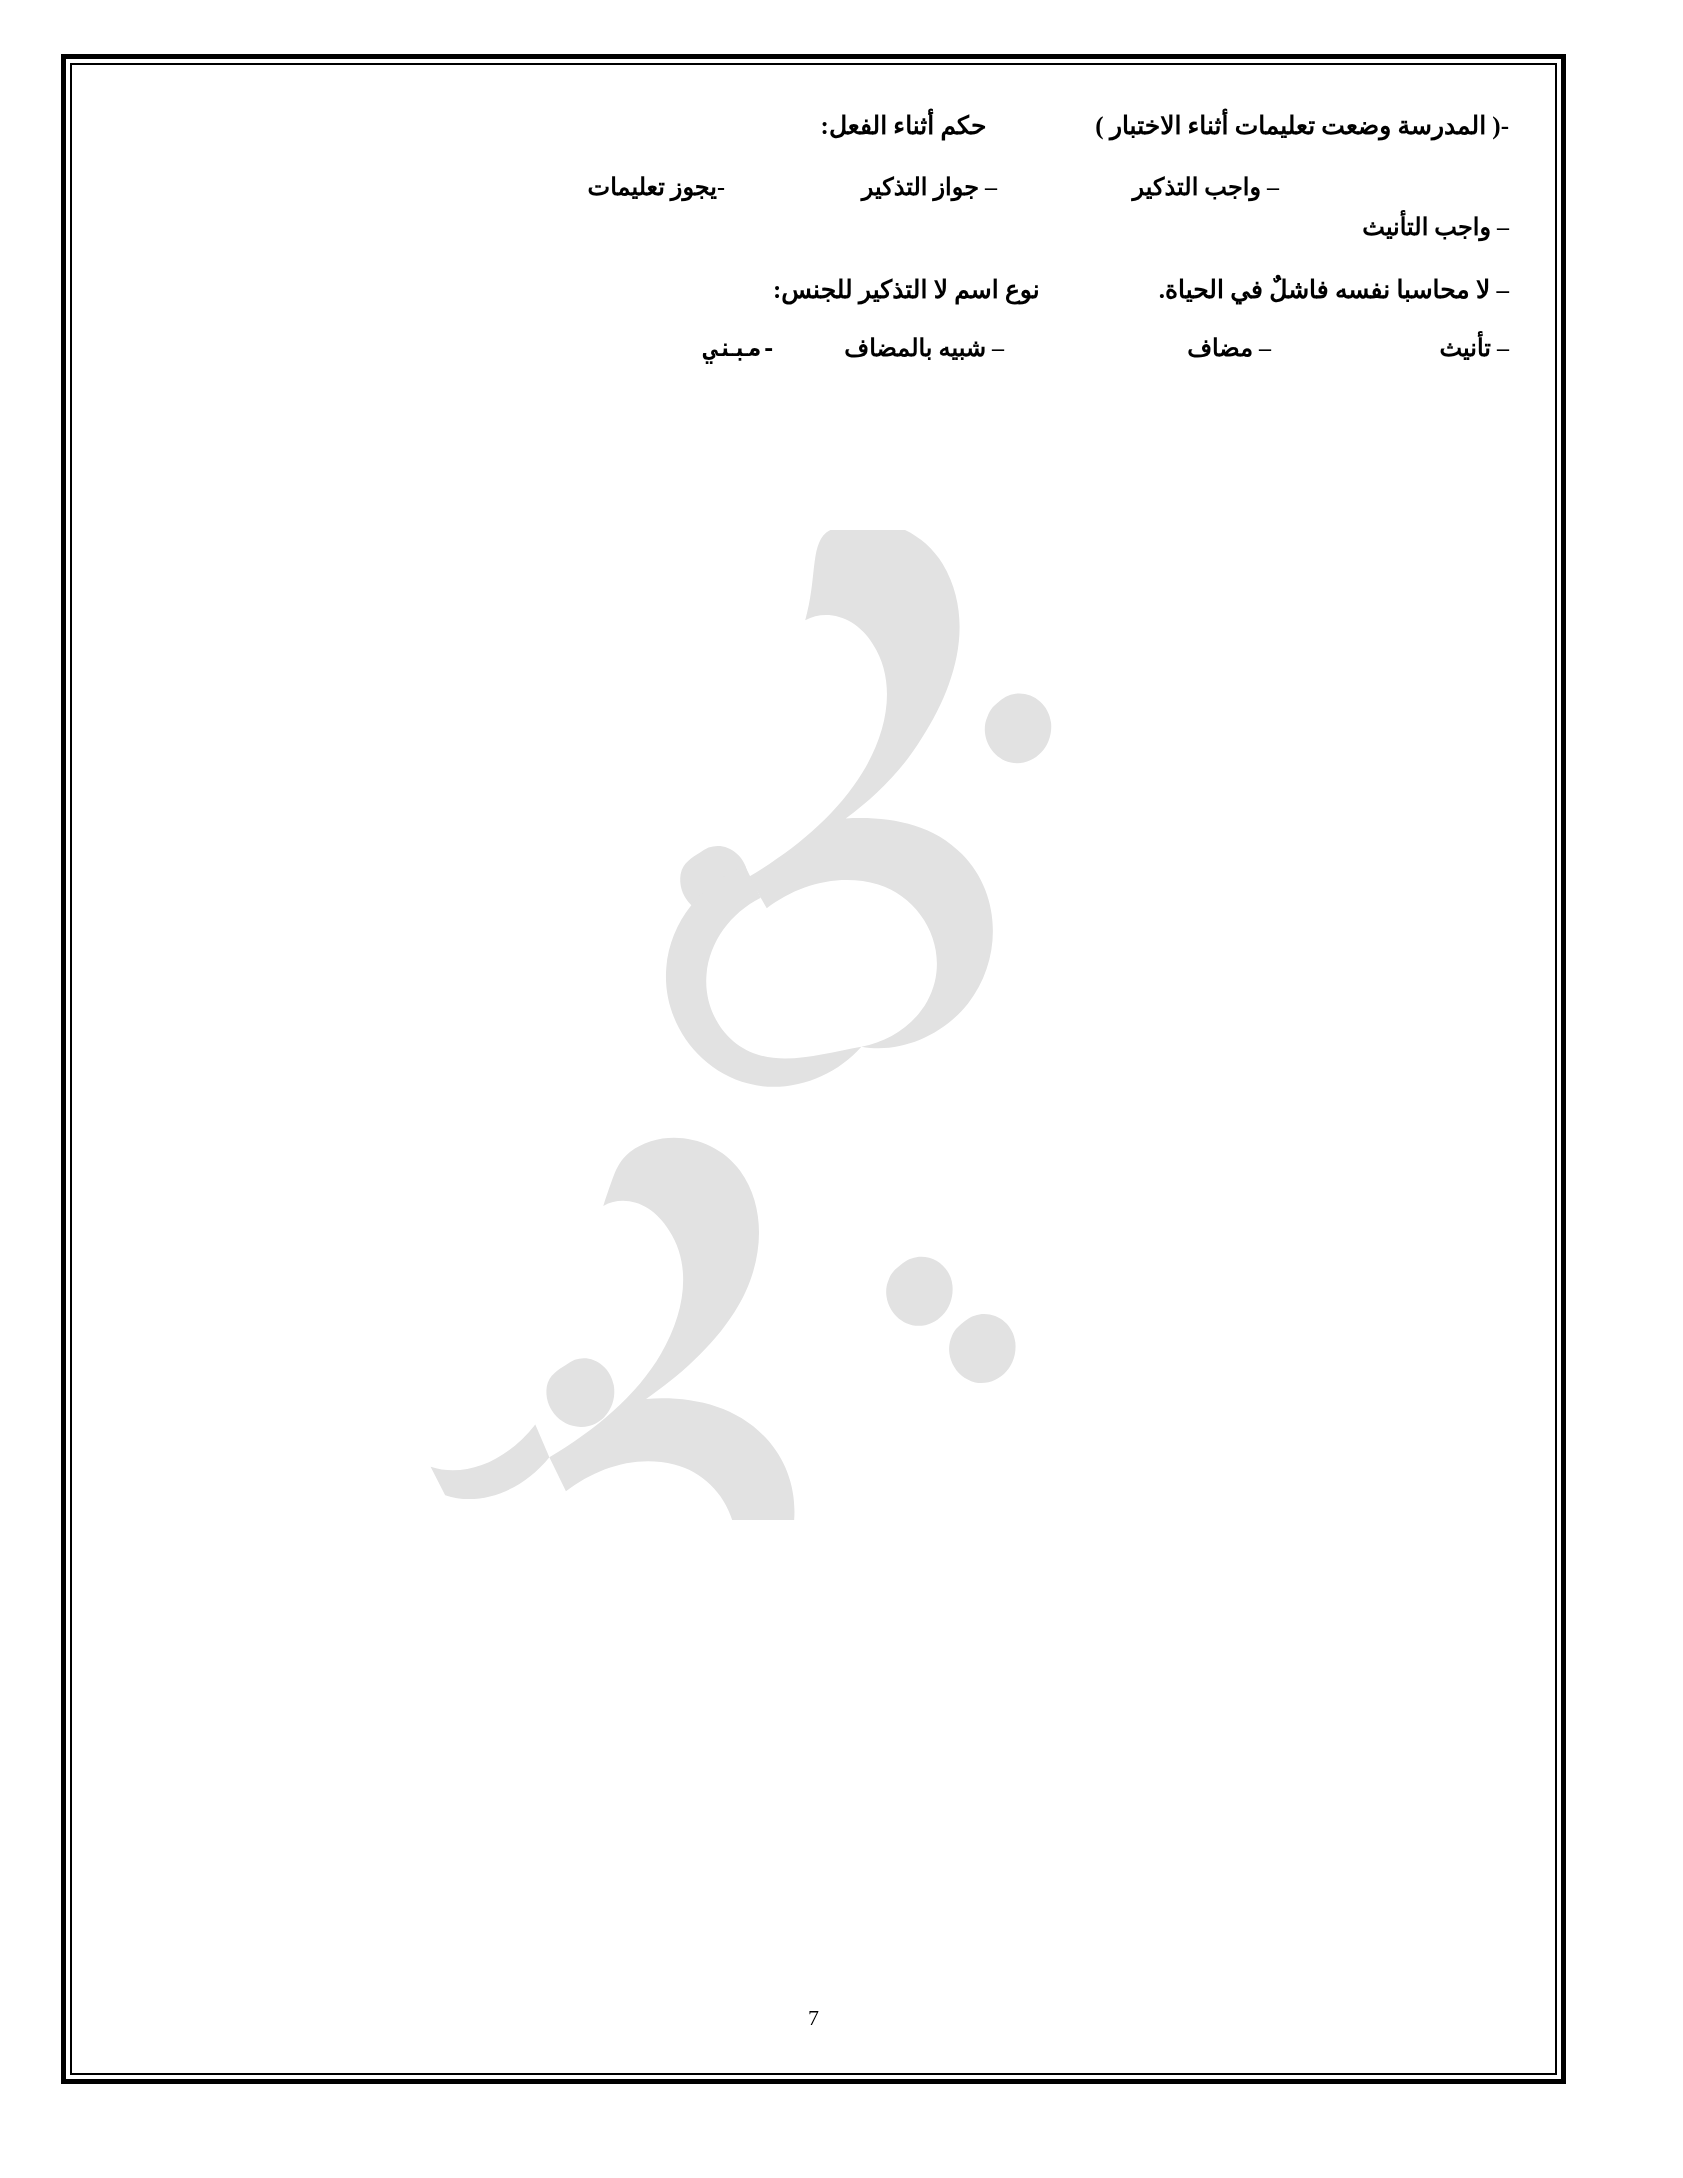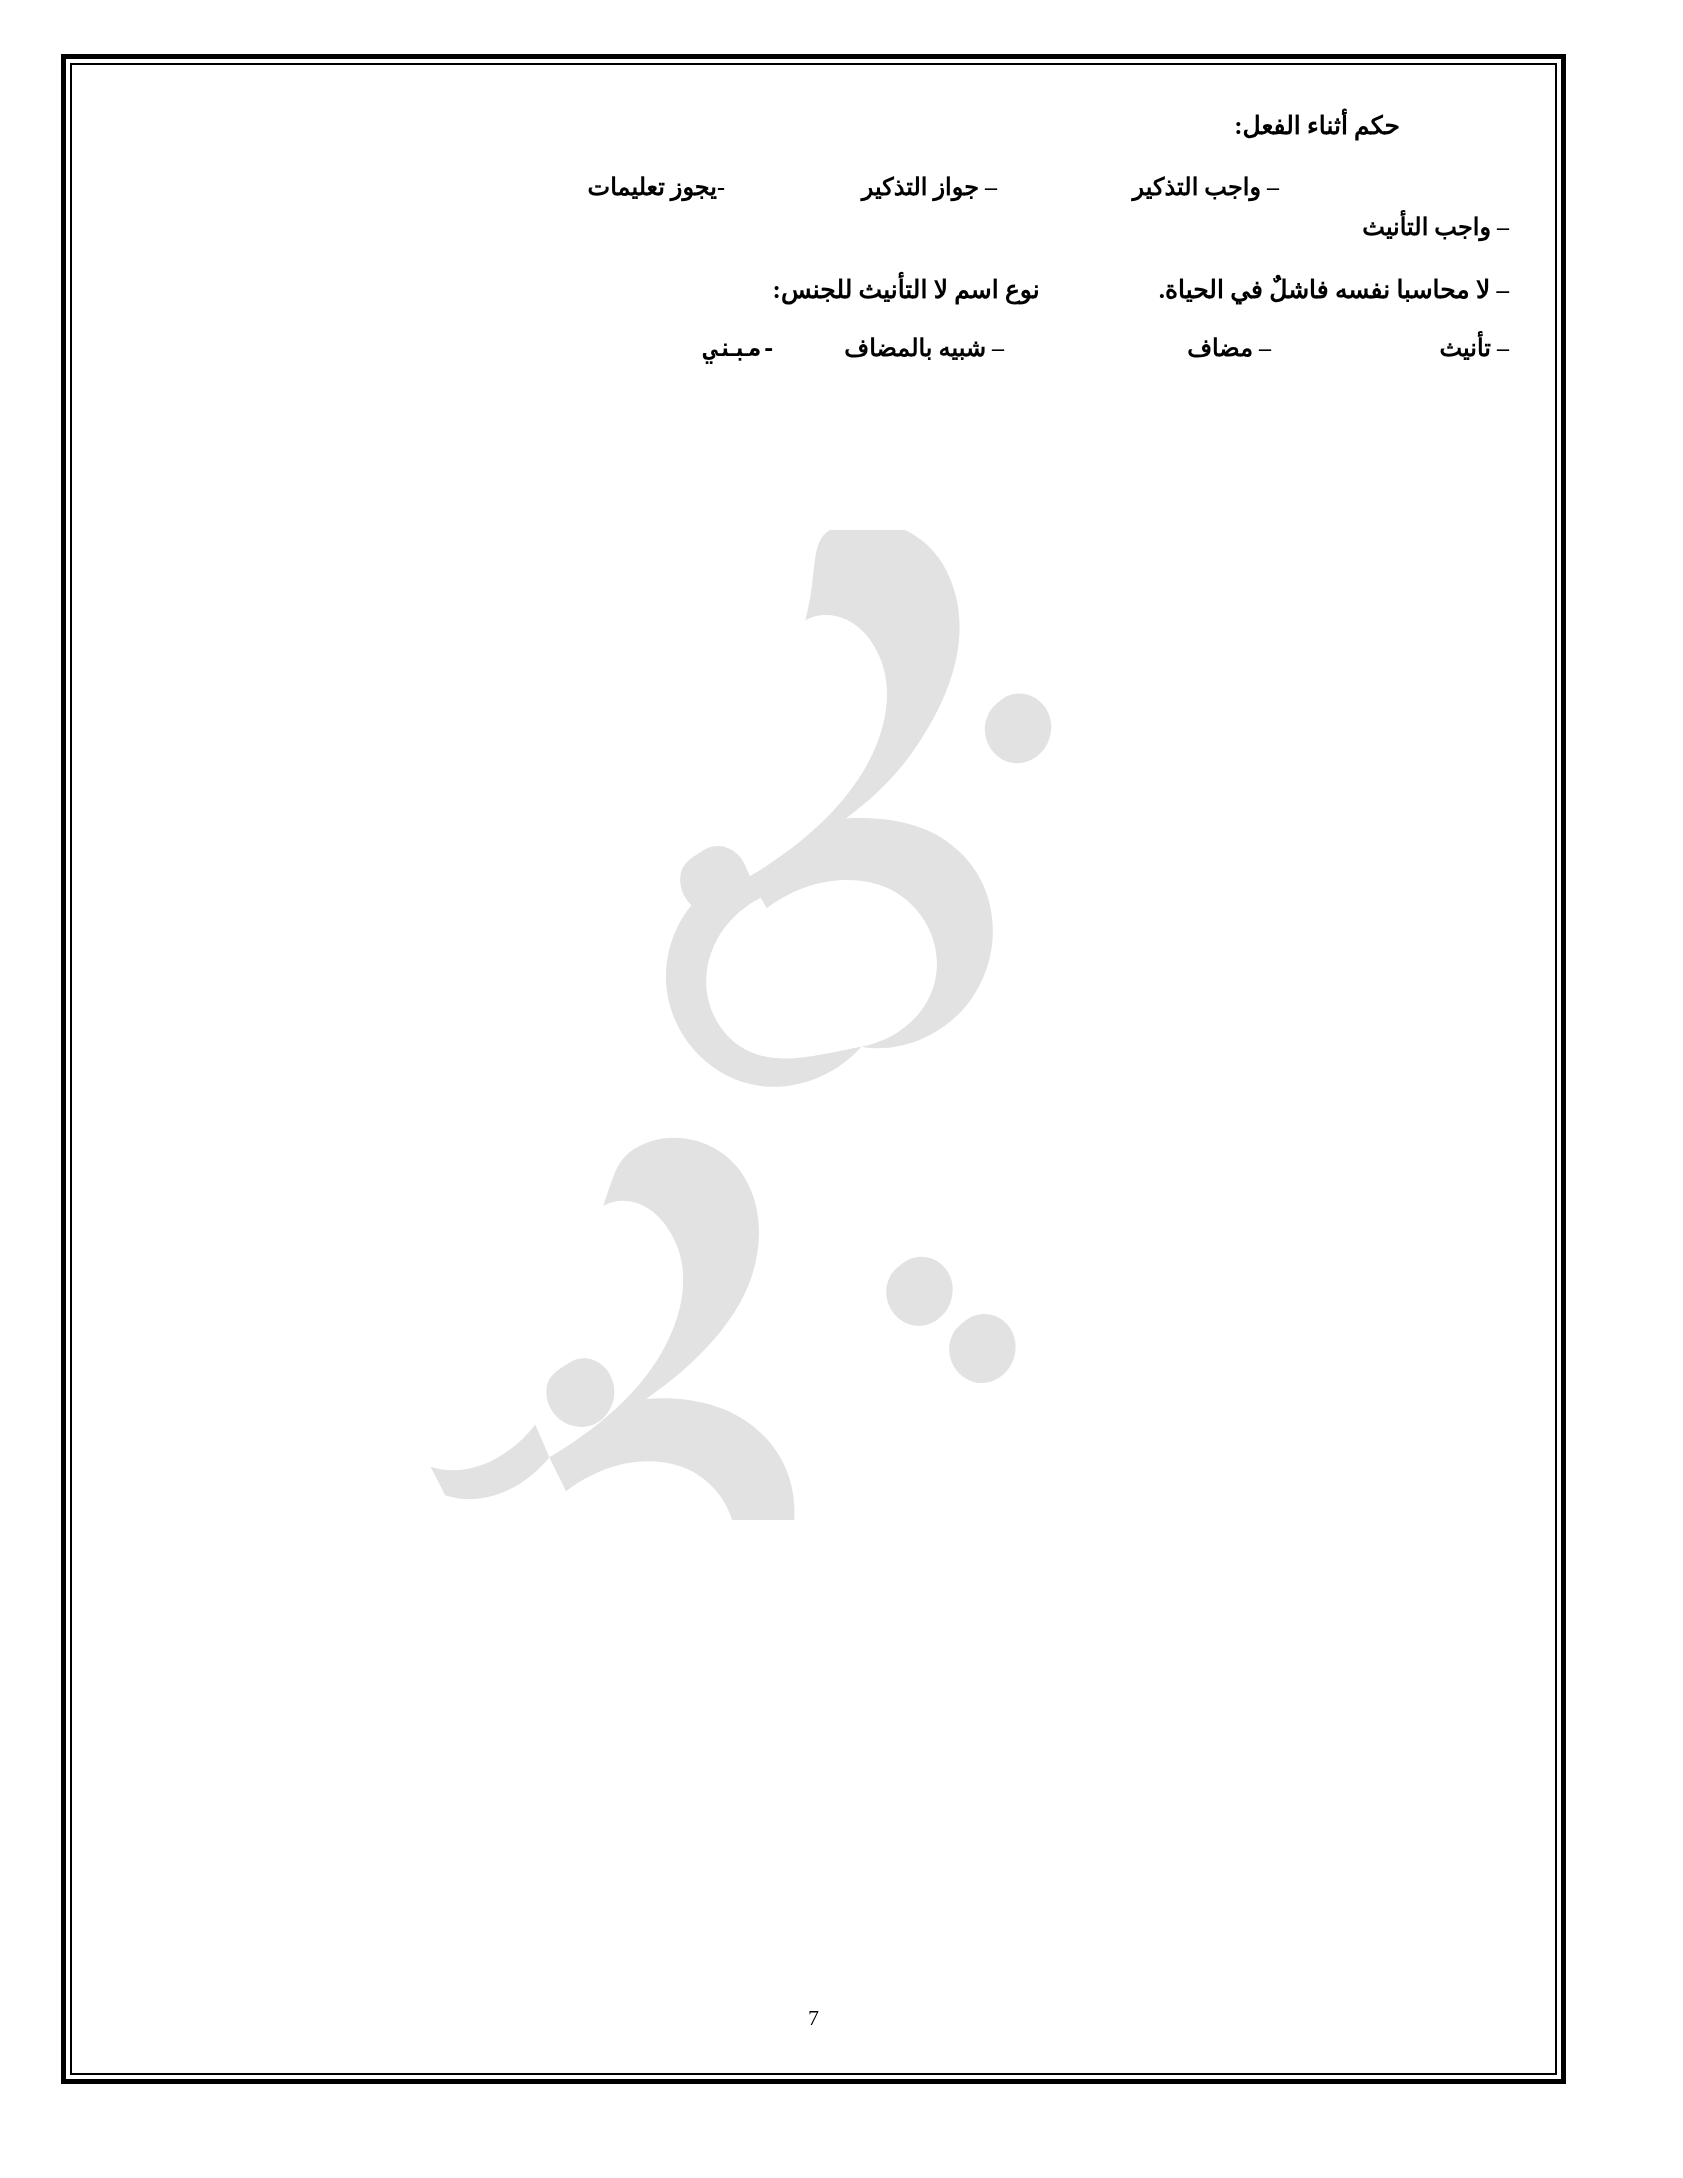--- a/index.html
+++ b/index.html
@@ -148,35 +148,36 @@
           <path d="M118 822 C82 844 36 846 6 822 L2 790 C30 812 74 812 116 786 Z"></path>
           <path d="M520 760 C544 752 566 774 560 798 C554 822 528 834 508 822 C490 810 488 784 502 770 C507 764 514 762 520 760 Z"></path>
           <path d="M560 836 C584 828 606 850 600 874 C594 898 568 910 548 898 C530 886 528 860 542 846 C547 840 554 838 560 836 Z"></path>
         </g>
       </svg>
     </div>
 
     <div class="content">
 
       <div class="q-line row-q1">
+        <span class="q-stem">-( المدرسة وضعت تعليمات أثناء الاختبار )</span>
         <span class="q-gap-wide"></span>
         <span class="q-stem">حكم أثناء الفعل:</span>
       </div>
 
       <div class="row-opts1">
         <span class="opt o1">– واجب التأنيث</span>
         <span class="opt o2">– واجب التذكير</span>
         <span class="opt o3">– جواز التذكير</span>
         <span class="opt o4">-يجوز تعليمات</span>
       </div>
 
       <div class="row-q2">
         <span class="stem-a">– لا محاسبا نفسه فاشلٌ في الحياة.</span>
         <span class="gap"></span>
-        <span class="stem-b">نوع اسم لا التأنيث للجنس:</span>
+        <span class="stem-b">نوع اسم لا التذكير للجنس:</span>
       </div>
 
       <div class="row-opts2">
         <span class="opt p1">– تأنيث</span>
         <span class="opt p2">– مضاف</span>
         <span class="opt p3">– شبيه بالمضاف</span>
         <span class="opt p4">-مبني</span>
       </div>
 
     </div>

